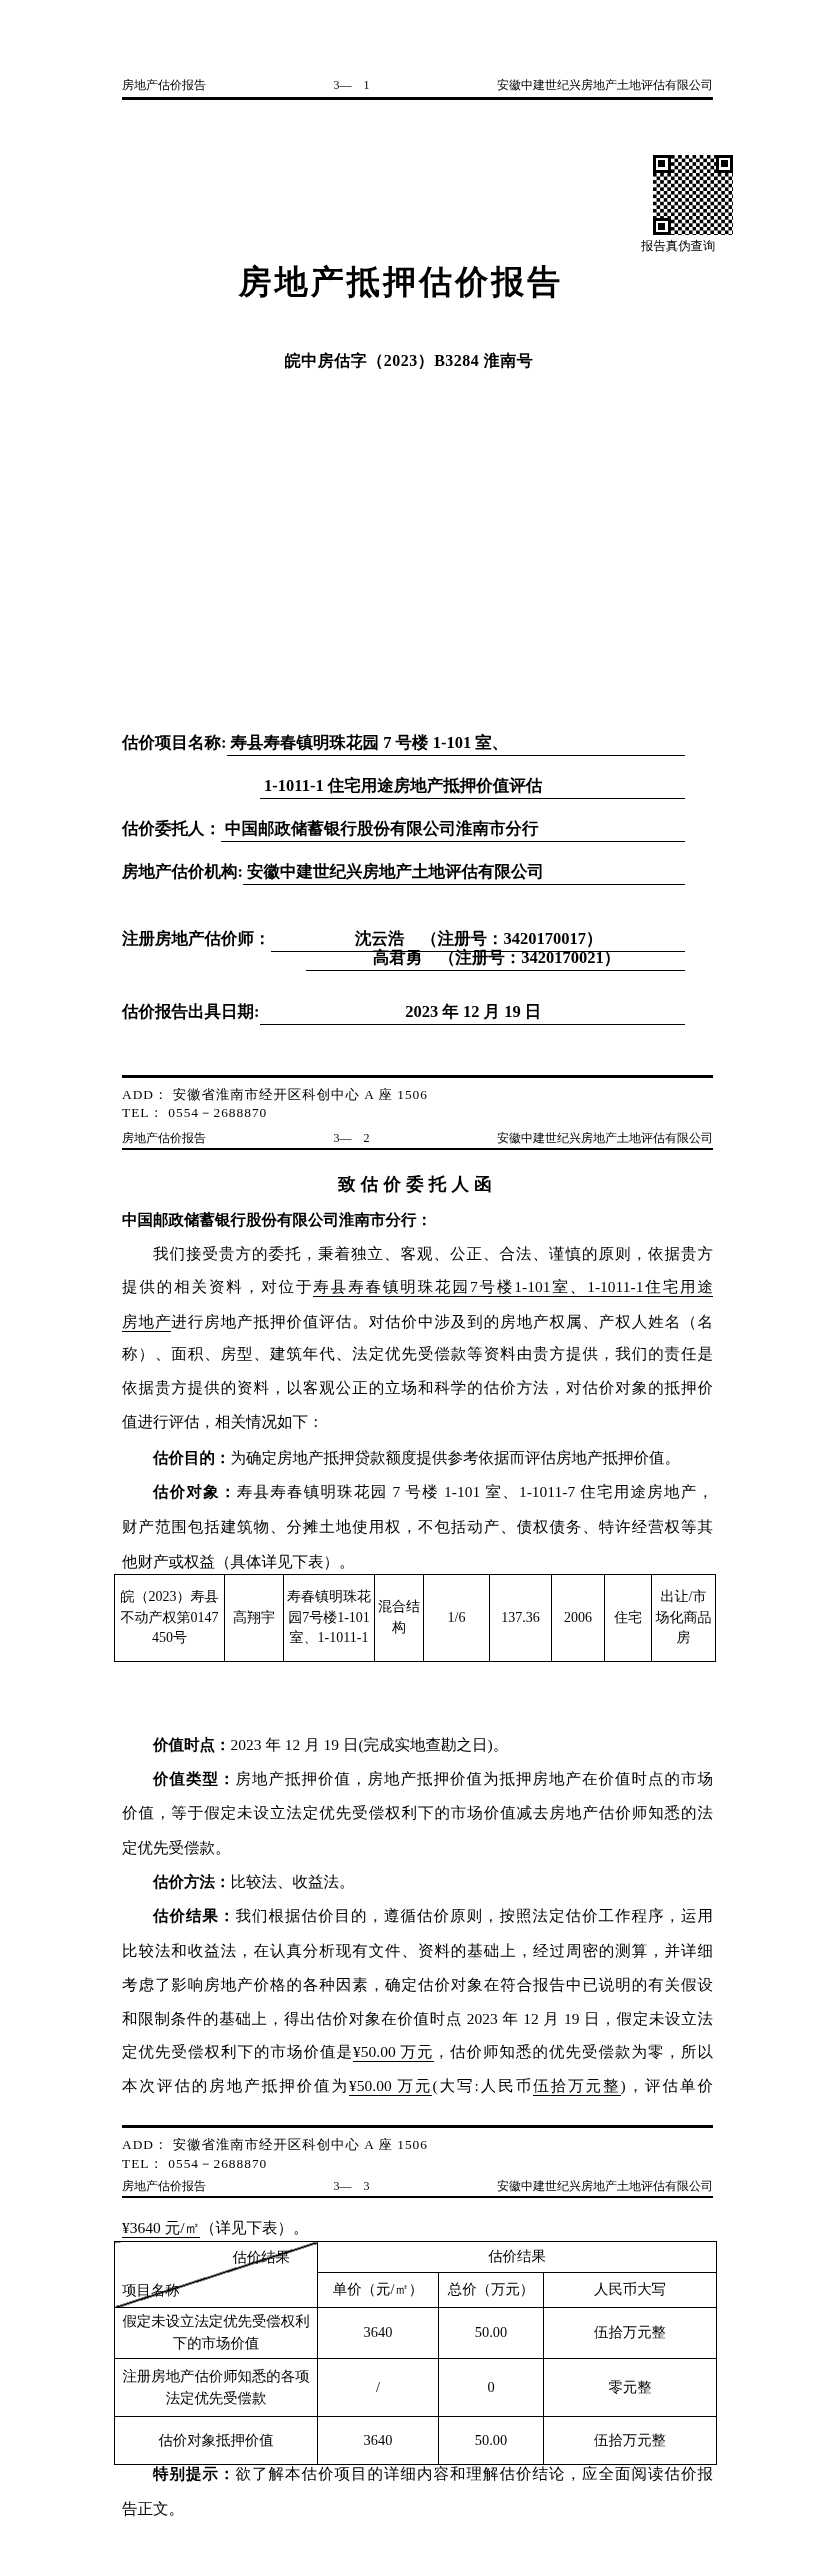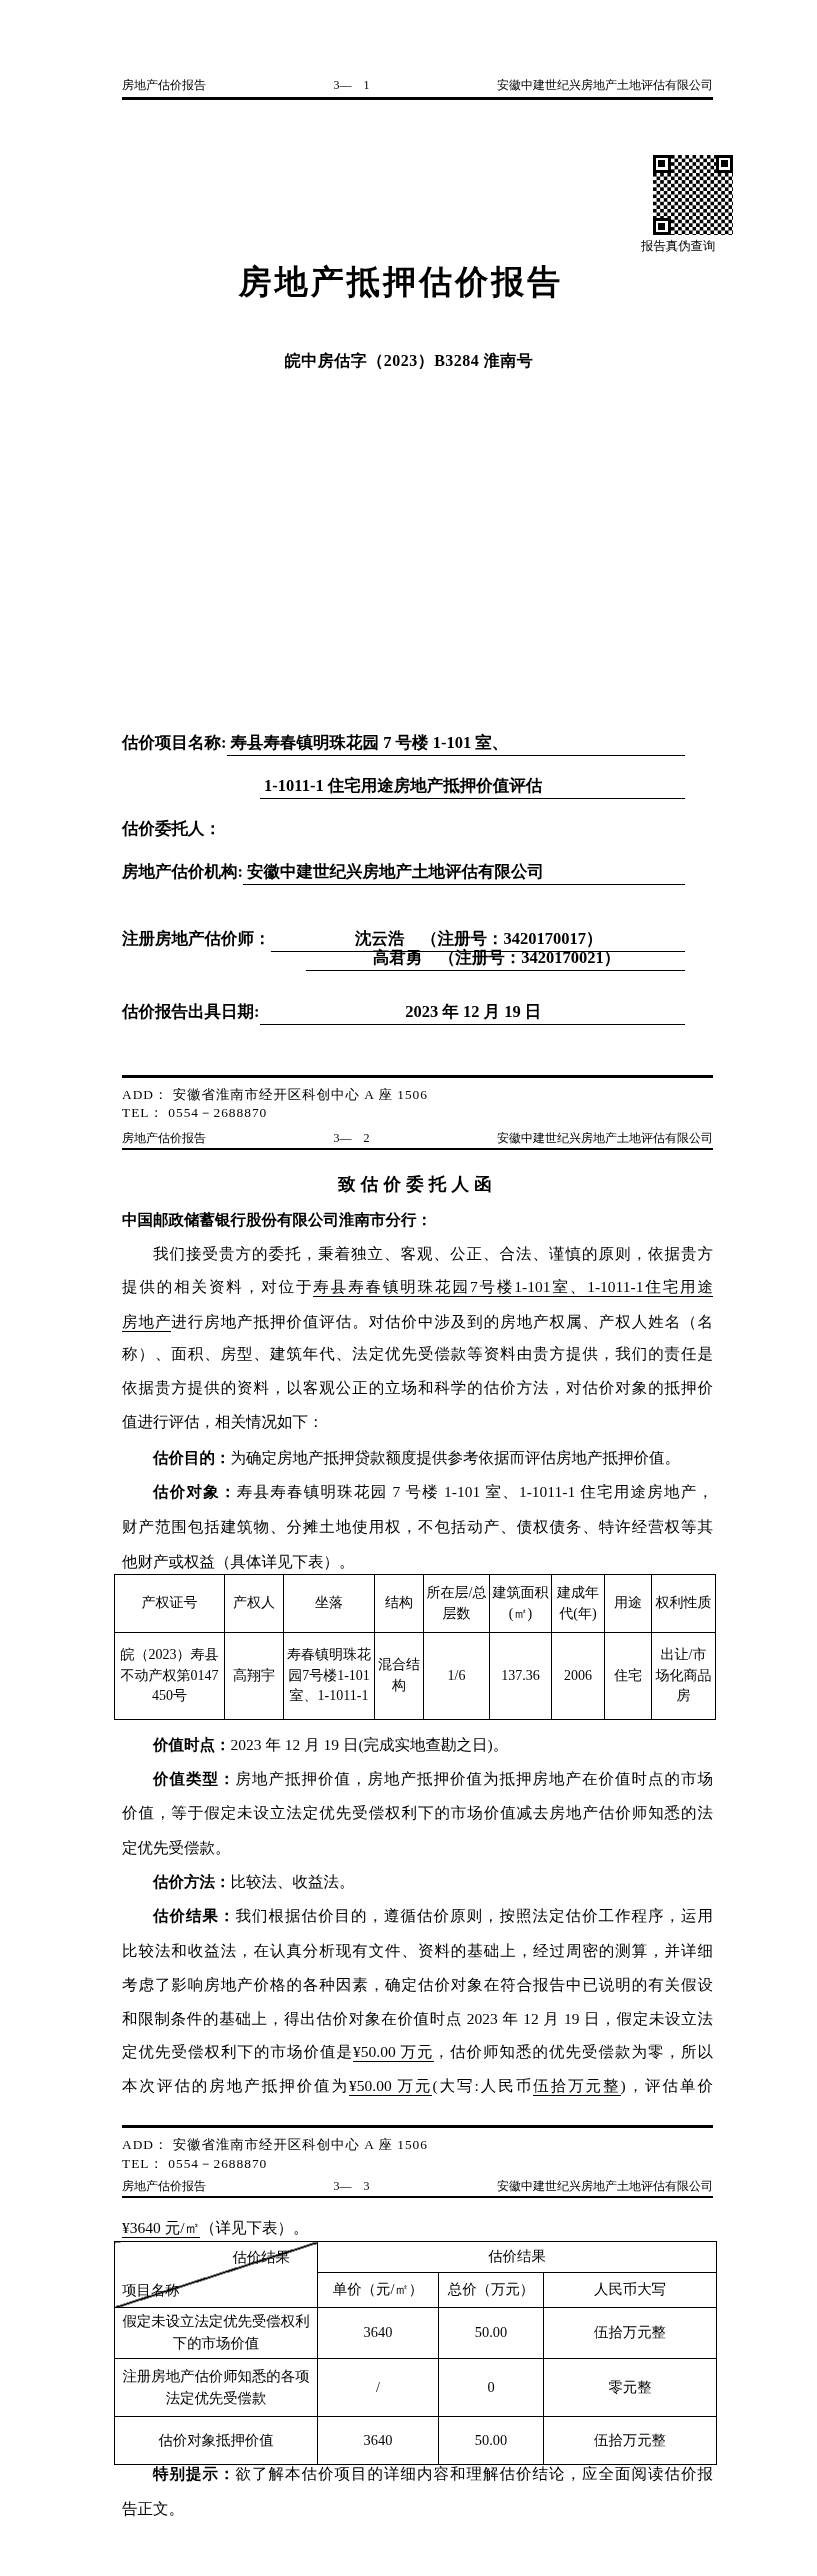--- a/index.html
+++ b/index.html
@@ -91,20 +91,21 @@
 <div class="fline" style="top:732px;">
   <span class="flabel">估价项目名称:</span>
   <span class="fval">寿县寿春镇明珠花园 7 号楼 1-101 室、</span>
 </div>
 <div class="fline" style="top:775px;">
   <span class="fpad"></span>
   <span class="fval">1-1011-1 住宅用途房地产抵押价值评估</span>
 </div>
 <div class="fline" style="top:818px;">
   <span class="flabel">估价委托人：</span>
+  <span class="fval">中国邮政储蓄银行股份有限公司淮南市分行</span>
 </div>
 <div class="fline" style="top:861px;">
   <span class="flabel">房地产估价机构:</span>
   <span class="fval">安徽中建世纪兴房地产土地评估有限公司</span>
 </div>
 <div class="fline" style="top:904px;margin-top:24px;">
   <span class="flabel">注册房地产估价师：</span>
   <span class="fval ctr">沈云浩　（注册号：3420170017）</span>
 </div>
 <div class="fline" style="top:947px;">
@@ -131,48 +132,37 @@
 <div class="line bold" style="top:1210px;">中国邮政储蓄银行股份有限公司淮南市分行：</div>
 
 <div class="line just ind" style="top:1244px;">我们接受贵方的委托，秉着独立、客观、公正、合法、谨慎的原则，依据贵方</div>
 <div class="line just" style="top:1277px;"><span>提供的相关资料，对位于</span><span class="u">寿县寿春镇明珠花园7号楼1-101室、1-1011-1住宅用途</span></div>
 <div class="line just" style="top:1312px;"><span class="u">房地产</span><span>进行房地产抵押价值评估。对估价中涉及到的房地产权属、产权人姓名（名</span></div>
 <div class="line just" style="top:1344px;">称）、面积、房型、建筑年代、法定优先受偿款等资料由贵方提供，我们的责任是</div>
 <div class="line just" style="top:1378px;">依据贵方提供的资料，以客观公正的立场和科学的估价方法，对估价对象的抵押价</div>
 <div class="line" style="top:1412px;">值进行评估，相关情况如下：</div>
 
 <div class="line ind" style="top:1448px;"><b>估价目的：</b><span>为确定房地产抵押贷款额度提供参考依据而评估房地产抵押价值。</span></div>
-<div class="line just ind" style="top:1482px;"><b>估价对象：</b><span>寿县寿春镇明珠花园 7 号楼 1-101 室、1-1011-1 住宅用途房地产，</span></div>
+<div class="line just ind" style="top:1482px;"><b>估价对象：</b><span>寿县寿春镇明珠花园 7 号楼 1-101 室、1-1011-7 住宅用途房地产，</span></div>
 <div class="line just" style="top:1517px;">财产范围包括建筑物、分摊土地使用权，不包括动产、债权债务、特许经营权等其</div>
 <div class="line" style="top:1552px;">他财产或权益（具体详见下表）。</div>
 
 <table class="t1">
   <colgroup>
     <col style="width:110px">
       <col style="width:59px">
       <col style="width:91px">
     <col style="width:49px">
       <col style="width:66px">
       <col style="width:62px">
     <col style="width:53px">
       <col style="width:47px">
       <col style="width:64px">
   </colgroup>
   <tbody>
-      <tr class="hrow">
-    <td>产权证号</td>
-    <td>产权人</td>
-    <td>坐落</td>
-    <td>结构</td>
-    <td>所在层/总层数</td>
-    <td>建筑面积(㎡)</td>
-    <td>建成年代(年)</td>
-    <td>用途</td>
-    <td>权利性质</td>
-  </tr>
   <tr class="drow">
     <td>皖（2023）寿县不动产权第0147450号</td>
     <td>高翔宇</td>
     <td>寿春镇明珠花园7号楼1-101室、1-1011-1</td>
     <td>混合结构</td>
     <td>1/6</td>
     <td>137.36</td>
     <td>2006</td>
     <td>住宅</td>
     <td>出让/市场化商品房</td>

